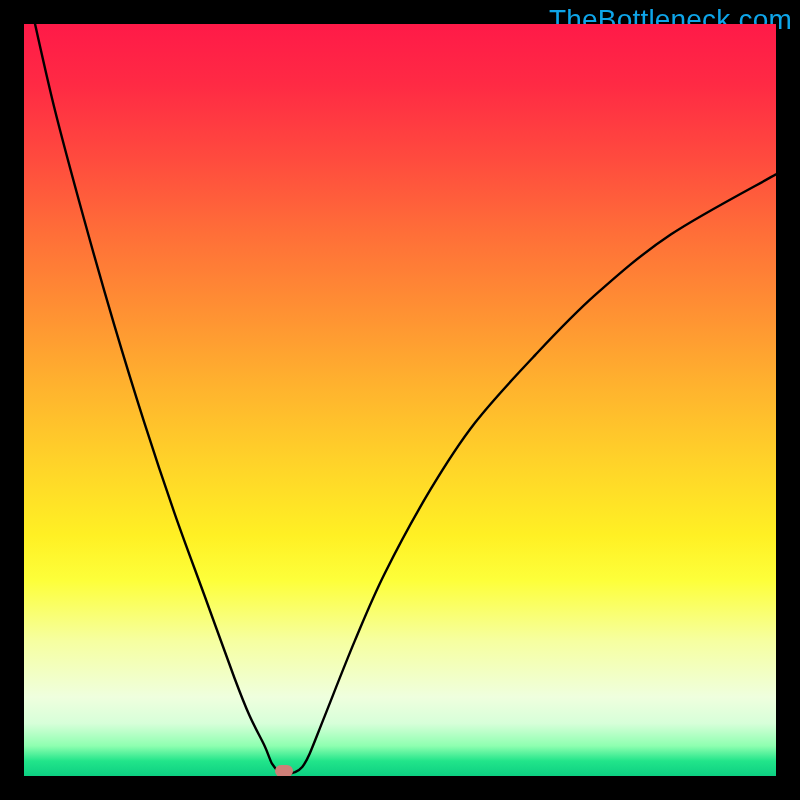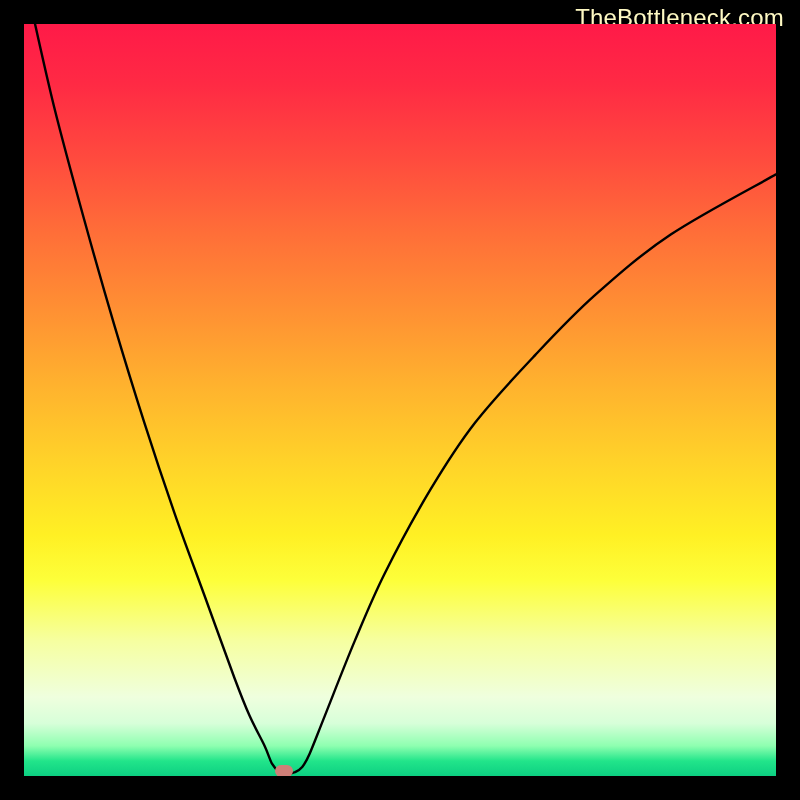--- a/index.html
+++ b/index.html
@@ -18,21 +18,21 @@
       #fdff3a 74%,
       #f6ffa0 82%,
       #efffde 89.5%,
       #d7ffd9 93%,
       #8effb0 96%,
       #22e58a 98%,
       #0ccf82 100%);
   }
   .curve{position:absolute;inset:0}
   .marker{position:absolute;width:18px;height:12px;border-radius:6px;background:#cf7f78;transform:translate(-50%,-50%)}
-  .watermark{position:absolute;top:4px;right:16px;color:#fef9c3;font-size:24px;letter-spacing:.2px;user-select:none}
+  .watermark{position:absolute;top:4px;right:8px;color:#0ea5e9;font-size:28px;letter-spacing:.2px;user-select:none}
 </style>
 </head>
 <body>
 
 <div class="frame">
   <div class="watermark">TheBottleneck.com</div>
   <div class="plot">
     <div class="gradient"></div>
     <svg class="curve" viewBox="0 0 752 752" preserveAspectRatio="none">
       <path id="curve-path" fill="none" stroke="#000" stroke-width="2.4" stroke-linejoin="round" stroke-linecap="round" d="M 6.016 -22.56000000000006 C 10.026666666666667 -5.013333333333378, 21.056 46.373333333333356, 30.080000000000002 82.72000000000003 C 39.104 119.06666666666669, 50.13333333333334 159.17333333333332, 60.160000000000004 195.51999999999998 C 70.18666666666667 231.86666666666665, 80.21333333333332 266.96000000000004, 90.24 300.8 C 100.26666666666667 334.64, 110.29333333333334 367.2266666666667, 120.32000000000001 398.56 C 130.34666666666666 429.8933333333333, 140.37333333333333 459.97333333333336, 150.4 488.8 C 160.42666666666668 517.6266666666667, 170.45333333333332 543.9466666666666, 180.48 571.52 C 190.50666666666666 599.0933333333334, 203.04000000000002 634.1866666666667, 210.56000000000003 654.24 C 218.08000000000004 674.2933333333333, 220.58666666666667 680.5600000000001, 225.6 691.84 C 230.61333333333332 703.12, 236.88 713.8986666666666, 240.64000000000001 721.92 C 244.40000000000003 729.9413333333333, 245.65333333333336 735.5813333333333, 248.16000000000003 739.968 C 250.66666666666669 744.3546666666666, 253.17333333333335 746.6106666666667, 255.68 748.24 C 258.18666666666667 749.8693333333333, 260.6933333333333 749.744, 263.2 749.744 C 265.70666666666665 749.744, 268.2133333333333 749.368, 270.71999999999997 748.24 C 273.22666666666663 747.112, 275.73333333333335 746.1093333333333, 278.24 742.976 C 280.74666666666667 739.8426666666667, 282 737.9626666666667, 285.76 729.44 C 289.52 720.9173333333334, 293.28000000000003 710.6400000000001, 300.8 691.84 C 308.32 673.04, 320.85333333333335 640.4533333333334, 330.88 616.64 C 340.90666666666664 592.8266666666666, 348.4266666666666 574.0266666666666, 360.96 548.96 C 373.49333333333334 523.8933333333334, 391.04 491.3066666666667, 406.08000000000004 466.24 C 421.12000000000006 441.17333333333335, 433.6533333333333 421.12, 451.2 398.56 C 468.74666666666667 376, 491.3066666666667 352.1866666666666, 511.36 330.87999999999994 C 531.4133333333333 309.57333333333327, 548.96 290.7733333333333, 571.52 270.71999999999997 C 594.0799999999999 250.66666666666666, 616.64 230.6133333333334, 646.72 210.56000000000006 C 676.8000000000001 190.50666666666672, 734.4533333333334 160.42666666666665, 752 150.39999999999998"></path>

